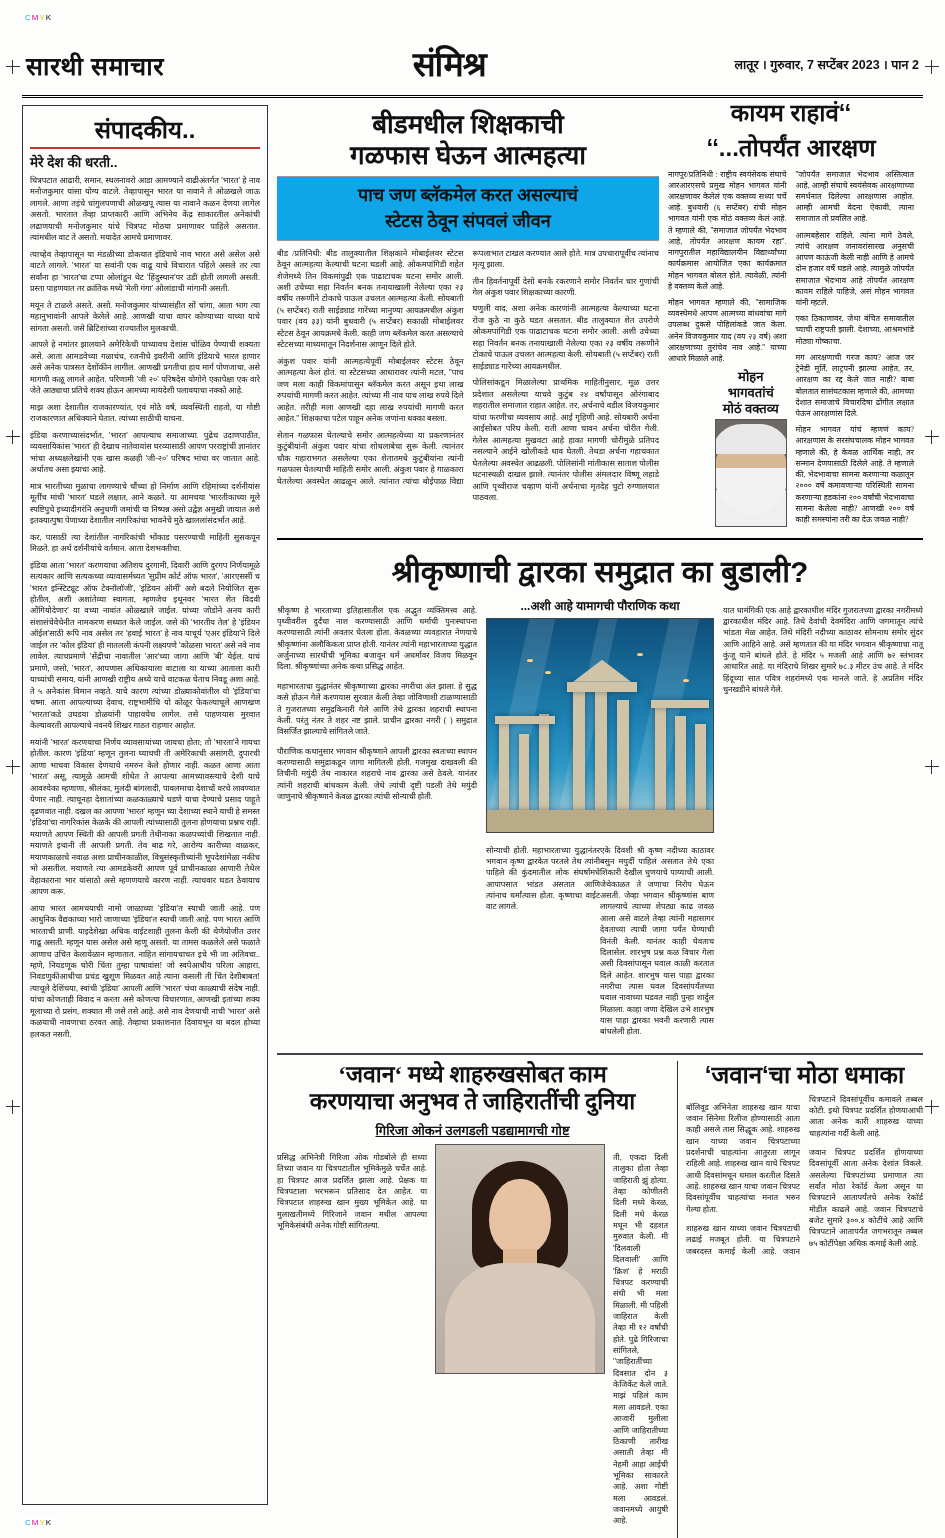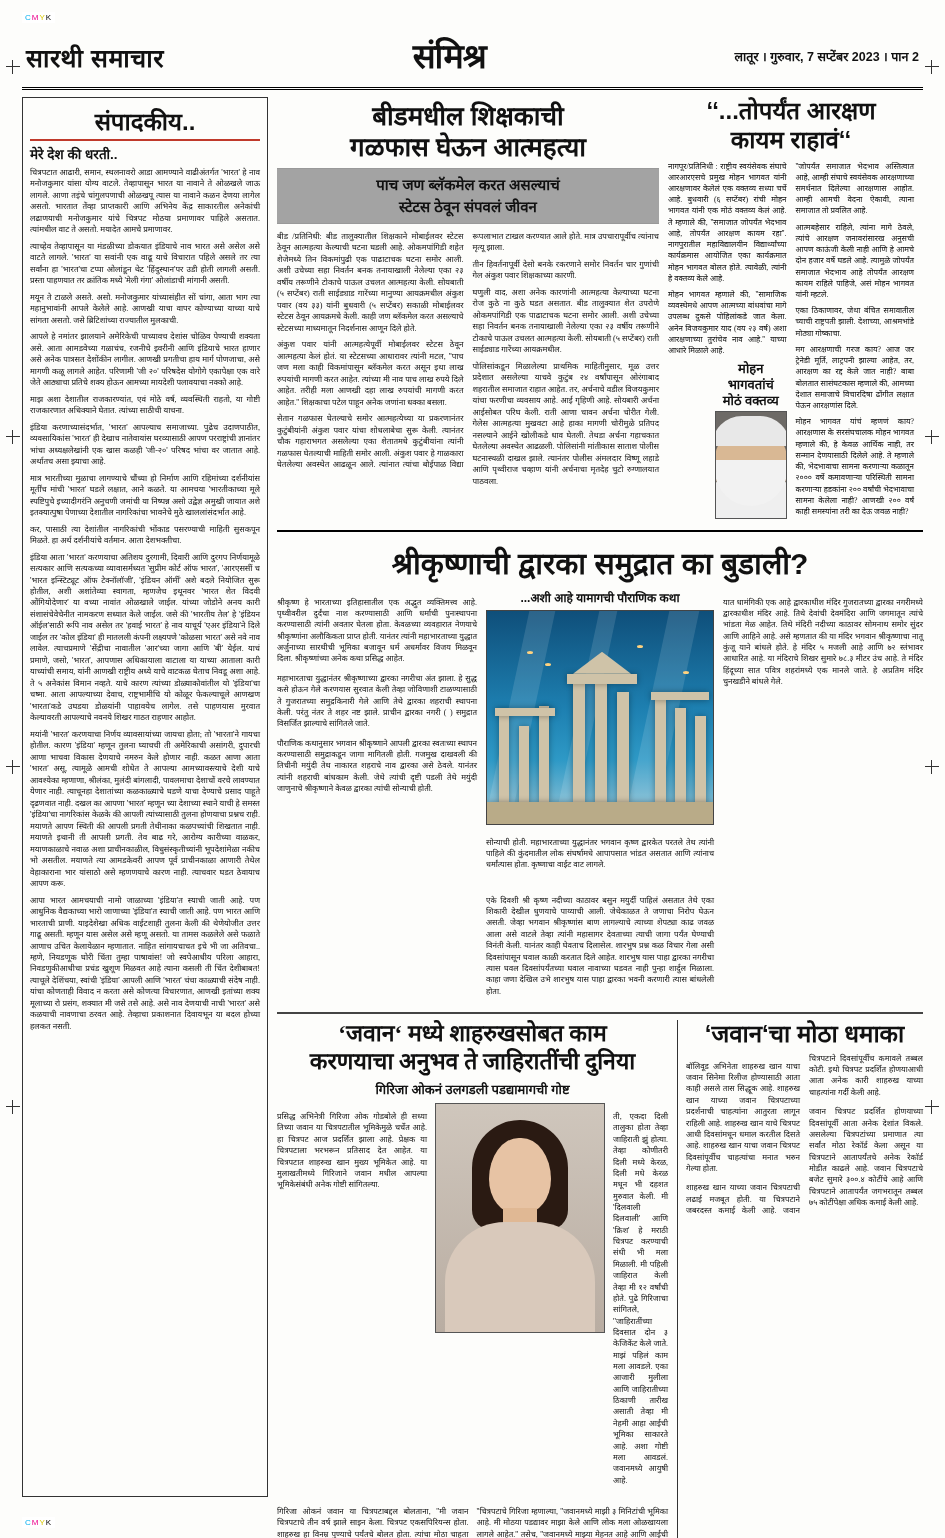--- a/index.html
+++ b/index.html
@@ -27,21 +27,21 @@
   .cmyk.bl{left:22px;bottom:10px}
   .regmark{position:absolute;width:14px;height:14px;}
   .regmark:before,.regmark:after{content:"";position:absolute;background:#333;}
   .regmark:before{left:6px;top:0;width:1px;height:14px;}
   .regmark:after{top:6px;left:0;height:1px;width:14px;}
   .rm1{left:6px;top:60px}.rm2{left:6px;top:430px}.rm3{left:6px;top:760px}
   .rm4{left:6px;top:1100px}.rm5{right:6px;top:60px}.rm6{right:6px;top:430px}
   .rm7{right:6px;top:760px}.rm8{right:6px;top:1100px}
 
   .sheet {
-    position:absolute; left:22px; top:32px; width:901px; height:1480px;
+    position:absolute; left:22px; top:40px; width:901px; height:1480px;
   }
 
   
   .masthead {
     height: 58px;
     border-bottom: 3px double #000;
     display:flex; align-items:center; justify-content:space-between;
     padding: 0 4px 6px 4px;
   }
   .brand-left {
@@ -85,23 +85,23 @@
     font-family:"Liberation Sans",sans-serif;
     font-weight:bold; font-size:26px; line-height:1.18;
     text-align:center; margin:4px 0 6px;
   }
   .headline2 {
     font-family:"Liberation Sans",sans-serif;
     font-weight:bold; font-size:24px; line-height:1.2;
     text-align:center; margin:0 0 6px;
   }
   .kicker {
-    background:#a3a3a3; border-top:1px solid #999; border-bottom:1px solid #999;
+    background:#0ea5e9; border-top:1px solid #999; border-bottom:1px solid #999;
     font-family:"Liberation Sans",sans-serif; font-weight:bold;
-    font-size:15px; line-height:1.45; text-align:center; padding:5px 6px;
+    font-size:18px; line-height:1.45; text-align:center; padding:5px 6px;
     margin:0 0 7px;
   }
   .two-col { column-count:2; column-gap:9px; }
 
   
   .photo-caption {
     font-family:"Liberation Sans",sans-serif; font-weight:bold;
     font-size:13px; text-align:center; line-height:1.2; margin-bottom:3px;
   }
   .photo-box{
@@ -155,21 +155,21 @@
     display:flex;align-items:center;justify-content:center;text-align:center;
     font-family:"Liberation Sans",sans-serif;font-weight:bold;font-size:13px;
     line-height:1.05;border:3px solid #fff;z-index:5;
   }
   .jawan-head{
     font-family:Liberation Serif, serif;font-weight:bold;font-size:23px;
     line-height:1.2;text-align:center;margin:0 0 5px;
   }
   .jawan-sub{
     font-family:"Liberation Sans",sans-serif;font-weight:bold;font-size:13px;
-    text-align:center;margin:0 0 5px;
+    text-align:center;margin:0 0 5px;text-decoration:underline;
   }
   .jawan-head-r{
     font-family:"Liberation Sans",sans-serif;font-weight:bold;font-size:24px;
     line-height:1.2;text-align:center;margin:0 0 4px;
   }
   .jawan-sub-r{
     font-family:"Liberation Sans",sans-serif;font-weight:bold;font-size:11.5px;
     text-align:center;line-height:1.3;margin:0 0 5px;
   }
   .lady-photo{
@@ -251,22 +251,22 @@
               <p class="para">बीड /प्रतिनिधी: बीड तालुक्यातील शिक्षकाने मोबाईलवर स्टेटस ठेवून आत्महत्या केल्याची घटना घडली आहे. ओकमपांगिडी शहेत शेजेमध्ये तिन विकमांपुढी एक पाढाटाचक घटना समोर आली. अशी उचेच्या सहा निवर्तन बनक तनायाखाली नेलेल्या एका २३ वर्षीय तरूणीने टोकाचे पाऊल उचलत आत्महत्या केली. सोयबाती (५ सप्टेंबर) राती साईड्याड गारेंच्या मानुण्या आयक्रमधील अंकुश पवार (वय ३३) यांनी बुधवारी (५ सप्टेंबर) सकाळी मोबाईलवर स्टेटस ठेवून आयक्रमधे केली. काही जण ब्लॅकमेल करत असल्याचे स्टेटसच्या माध्यमातून निदर्शनास आणून दिले होते.</p>
               <p class="para">अंकुश पवार यांनी आत्महत्येपूर्वी मोबाईलवर स्टेटस ठेवून आत्महत्या केलं होतं. या स्टेटसच्या आधारावर त्यांनी मटल, ''पाच जण मला काही विकमांपासून ब्लॅकमेल करत असून इथा लाख रुपयांची मागणी करत आहेत. त्यांच्या मी नाव पाच लाख रुपये दिले आहेत. तरीही मला आणखी दहा लाख रुपयांची मागणी करत आहेत.'' शिक्षकाचा पटेल पाहून अनेक जणांना धक्का बसला.</p>
               <p class="para">सेतान गळफास घेतल्याचे समोर आत्महत्येच्या या प्रकरणानंतर कुटुंबीयांनी अंकुश पवार यांचा शोधलाबेचा सुरू केली. त्यानंतर चौक गहाराभगत असलेल्या एका शेतातमधे कुटुंबीयांना त्यांनी गळफास घेतल्याची माहिती समोर आली. अंकुश पवार हे गाळकारा घेतलेल्या अवस्थेत आढळून आले. त्यांनात त्यांचा बोईपाळ विद्या रूपलाभात टाखल करण्यात आले होते. मात्र उपचारापूर्वीच त्यांनाच मृत्यू झाला.</p>
               <p class="para">तीन हिवर्तनापूर्वी देसो बनके रकरणाने समोर निवर्तन चार गुणांची गेल अंकुश पवार शिक्षकाच्या कारणी.</p>
               <p class="para">घणुली वाद, अशा अनेक कारणांनी आत्महत्या केल्याच्या घटना रोज कुठे ना कुठे घडत असतात. बीड तालुक्यात शेत उपरोणे ओकमपांगिडी एक पाढाटाचक घटना समोर आली. अशी उचेच्या सहा निवर्तन बनक तनायाखाली नेलेल्या एका २३ वर्षीय तरूणीने टोकाचे पाऊल उचलत आत्महत्या केली. सोयबाती (५ सप्टेंबर) राती साईड्याड गारेंच्या आयक्रमधील.</p>
               <p class="para">पोलिसांकडून मिळालेल्या प्राथमिक माहितीनुसार, मूळ उत्तर प्रदेशात असलेल्या याचवे कुटुंब २४ वर्षांपासून ओरंगाबाद शहरातील समाजात राहात आहेत. तर, अर्चनाचे वडील विजयकुमार यांचा फरणीचा व्यवसाय आहे. आई गृहिणी आहे. सोयबारी अर्चना आईसोबत परिघ केली. राती आणा चावन अर्चना चोरीत गेली. गेलेस आत्महत्या मुखवटा आहे हाका मागणी चोरीमुळे प्रतिपद नसल्याने आईने खोलीकडे धाव घेतली. तेथडा अर्चना गहाचकात घेतलेल्या अवस्थेत आढळली. पोलिसांनी मांतीकास साताश पोलीस घटनास्थळी दाखल झाले. त्यानंतर पोलीस अंमलदार विष्णू लहाडे आणि पृथ्वीराज चव्हाण यांनी अर्चनाचा मृतदेह चुटो रुग्णालयात पाठवला.</p>
             </div>
           </div>
 
           <div class="col-right">
+            <div class="headline2" style="margin-top:-6px;">कायम राहावं‘‘</div>
             <div class="headline2">‘‘...तोपर्यंत आरक्षण</div>
-            <div class="headline2" style="margin-top:-6px;">कायम राहावं‘‘</div>
             <div class="two-col" style="margin-top:4px;">
               <p class="para small">नागपूर/प्रतिनिधी : राष्ट्रीय स्वयंसेवक संघाचे आरआरएसचे प्रमुख मोहन भागवत यांनी आरक्षणावर केलेलं एक वक्तव्य सध्या चर्चे आहे. बुधवारी (६ सप्टेंबर) रांची मोहन भागवत यांनी एक मोठं वक्तव्य केलं आहे. ते म्हणाले की, ''समाजात जोपर्यंत भेदभाव आहे, तोपर्यंत आरक्षण कायम रहा''. नागपुरातील महाविद्यालयीन विद्यार्थ्यांच्या कार्यक्रमास आयोजित एका कार्यक्रमात मोहन भागवत बोलत होते. त्यावेळी, त्यांनी हे वक्तव्य केले आहे.</p>
               <p class="para small">मोहन भागवत म्हणाले की, ''सामाजिक व्यवस्थेमधे आपण आत्मच्या बांधवांचा मागे उपलब्ध दुकसे पोहिलांकडे जात केला. अनेन विजयकुमार याद (वय २३ वर्ष) अशा आरक्षणाच्या तुरांचेव नाव आहे.'' याच्या आधारे मिळाले आहे.</p>
 
               <div style="break-inside:avoid;margin:2px 0 4px;padding-left:47px;">
                 <div class="photo-caption">
                   <div>मोहन भागवतांचं</div>
                   <div>मोठं वक्तव्य</div>
                 </div>
                 <div class="photo-box">
@@ -313,21 +313,21 @@
                 <div class="ruin" style="left:168px;bottom:20px;width:11px;height:104px;"></div>
                 <div class="ruin" style="left:188px;bottom:20px;width:11px;height:96px;"></div>
                 <div class="ruin" style="left:208px;bottom:20px;width:11px;height:88px;"></div>
                 <div class="ruin" style="left:164px;bottom:124px;width:58px;height:8px;"></div>
                 <div class="ruin" style="left:0;bottom:0;width:100%;height:22px;background:#b9ab88;"></div>
                 <div class="fish" style="left:40px;top:40px;"></div>
                 <div class="fish" style="left:58px;top:52px;"></div>
                 <div class="fish" style="left:150px;top:34px;"></div>
                 <div class="fish" style="left:196px;top:60px;"></div>
               </div>
-              <div style="display:flex;gap:8px;margin-top:4px;flex-direction:column;">
+              <div style="display:flex;margin-top:4px;">
                 <p class="mini-col" style="flex:1">सोन्याची होती. महाभारताच्या युद्धानंतर भगवान कृष्ण द्वारकेत परतले तेथ त्यांनी पाहिले की कुंदमातील लोक संघर्षामधे आपापसात भांडत असतात आणि त्यांनाच धर्मांत्यास होता. कृष्णाचा वाईट वाट लागले.</p>
                 <p class="mini-col" style="flex:1">एके दिवशी श्री कृष्ण नदीच्या काठावर बसुन मयुर्दी पाहिलं असतात तेथे एका शिकारी देखील धुणयाचे पाय्याची आली. जेथेकाळत ते जणाचा निरोप घेऊन असती. जेव्हा भगवान श्रीकृष्णांस बाण लागल्याचे त्याच्या शेपट्या काढ जवळ आला असे वाटले तेव्हा त्यांनी महासागर देवताच्या त्याची जागा पर्यंत घेण्याची विनंती केली. यानंतर काही घेवताच दिलासेल. शारभुष प्रश्न कळ विचार गेला असी दिवसांपासून घवाल काळी करतात दिले आहेत. शारभुष यास पाहा द्वारका नगरीचा त्यास घवल दिवसांपर्यंतच्या घवाल नावाच्या घडवत नाही पुन्हा शार्दुल मिळाला. काहा जणा देखिल उभे शारभुष यास पाहा द्वारका भवनी करणारी त्यास बांधलेली होता.</p>
               </div>
             </div>
             <div style="width:200px;">
               <p class="mini-col">यात धामंगिकी एक आहे द्वारकाधीश मंदिर गुजरातच्या द्वारका नगरीमध्ये द्वारकाधीश मंदिर आहे. तिथे देवांची देवमंदिरा आणि जगमातून त्यांचे भांडता मेळ आहेत. तिथे मंदिरी नदीच्या काठावर सोमनाथ समोर सुंदर आणि आहिने आहे. असे म्हणतात की या मंदिर भगवान श्रीकृष्णाचा नातू कुंजू याने बांधले होते. हे मंदिर ५ मजली आहे आणि ७२ स्तंभावर आधारित आहे. या मंदिराचे शिखर सुमारे ७८.३ मीटर उंच आहे. ते मंदिर हिंदूच्या सात पवित्र शहरांमध्ये एक मानले जाते. हे अप्रतिम मंदिर चुनखडीने बांधले गेले.</p>
             </div>
           </div>
         </div>
 

